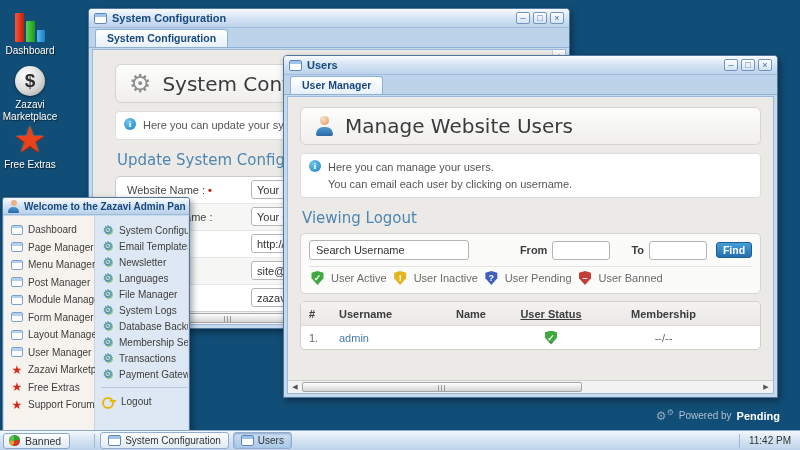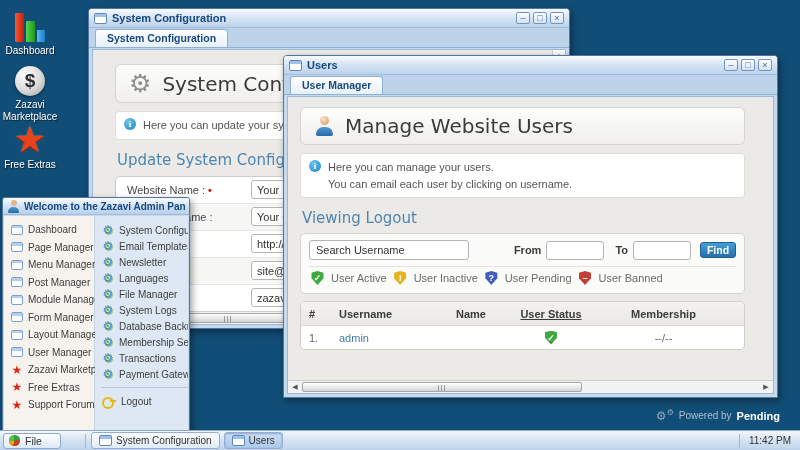--- a/index.html
+++ b/index.html
@@ -57,28 +57,28 @@
   .fcard{margin-top:7px;background:#fff;border:1px solid #cbcbcb;border-radius:5px;overflow:hidden;}
   .frow{height:27px;display:flex;align-items:center;padding:0 11px;border-bottom:1px solid #e7e7e7;font-size:11px;color:#454545;}
   .frow:nth-child(even){background:#f6f6f5;}
   .flabel{width:124px;white-space:nowrap;}
   .req{color:#c41a0e;font-weight:bold;margin-left:3px;}
   .finput{width:195px;height:19px;border:1px solid #b5b5b5;border-radius:3px;font-size:11px;padding:0 5px;color:#333;background:#fff;}
   .darkbtn{margin:7px 0 0 135px;background:linear-gradient(#5b5b5b,#2a2a2a);color:#fff;font-size:11px;font-weight:bold;border:1px solid #141414;border-radius:4px;padding:3px 13px;cursor:pointer;white-space:nowrap;}
 
   
   .win-users{left:283px;top:55px;width:495px;height:343px;z-index:4;}
-  .u-inner{position:absolute;left:12px;right:28px;top:10px;}
+  .u-inner{position:absolute;left:12px;right:12px;top:10px;}
   .person{position:relative;width:20px;height:20px;flex:none;}
   .person::before{content:"";position:absolute;left:50%;top:0;width:9px;height:9px;margin-left:-4.5px;border-radius:50%;background:radial-gradient(circle at 35% 30%,#fbe3c8,#e8b488 60%,#cf9059);}
   .person::after{content:"";position:absolute;left:50%;bottom:0;width:17px;height:9px;margin-left:-8.5px;border-radius:8px 8px 2px 2px;background:linear-gradient(#4e9ad3,#2a68a6);}
   .filter{margin-top:6px;background:#fbfbfa;border:1px solid #d7d5d2;border-radius:5px;padding:6px 8px 4px;}
   .frow1{display:flex;align-items:center;gap:5px;}
   .searchinput{width:160px;height:20px;border:1px solid #b5b5b5;border-radius:3px;font-size:11px;padding:0 6px;color:#333;}
-  .rangelabel{font-size:11px;font-weight:bold;color:#3c3c3c;margin-left:6px;}
+  .rangelabel{font-size:11px;font-weight:bold;color:#3c3c3c;margin-left:16px;}
   .rangeinput{width:58px;height:19px;border:1px solid #b5b5b5;border-radius:3px;font-size:11px;padding:0 4px;}
   .findbtn{width:36px;height:16px;background:linear-gradient(#45a0d8,#2470ad);border:1px solid #1d5d92;border-radius:3px;color:#fff;font-size:10.5px;font-weight:bold;cursor:pointer;margin-left:4px;}
   .legend{display:flex;align-items:center;gap:7px;margin-top:6px;padding:4px 2px;border-top:1px solid #e4e2df;font-size:11px;color:#6b6b6b;}
   .shield{width:13px;height:14px;clip-path:polygon(50% 0,96% 13%,96% 52%,50% 100%,4% 52%,4% 13%);display:inline-flex;align-items:center;justify-content:center;color:#fff;font-size:9px;font-weight:bold;flex:none;}
   .tcard{margin-top:7px;background:#fff;border:1px solid #d2d0cd;border-radius:5px;overflow:hidden;}
   .trow{display:flex;align-items:center;height:24px;font-size:11px;white-space:nowrap;}
   .thead{background:linear-gradient(#f4f3f2,#e9e8e6);border-bottom:1px solid #dcdad7;font-weight:bold;color:#3c3c3c;}
   .tdata{height:23px;color:#666;}
   .c0{width:28px;padding-left:8px;flex:none;}
   .c1{width:102px;padding-left:10px;flex:none;}
@@ -385,21 +385,21 @@
             <span class="keyicon"></span>
             <span>Logout</span>
           </div>
       </div>
     </div>
   </div>
 
   <div class="taskbar">
     <div class="startbtn">
       <span class="starticon"></span>
-      <span>File</span>
+      <span>Banned</span>
     </div>
     <span class="tsep" style="margin-left:24px"></span>
     <div class="taskbtn">
       <span class="wicon"></span>
       <span>System Configuration</span>
     </div>
     <div class="taskbtn active">
       <span class="wicon"></span>
       <span>Users</span>
     </div>

